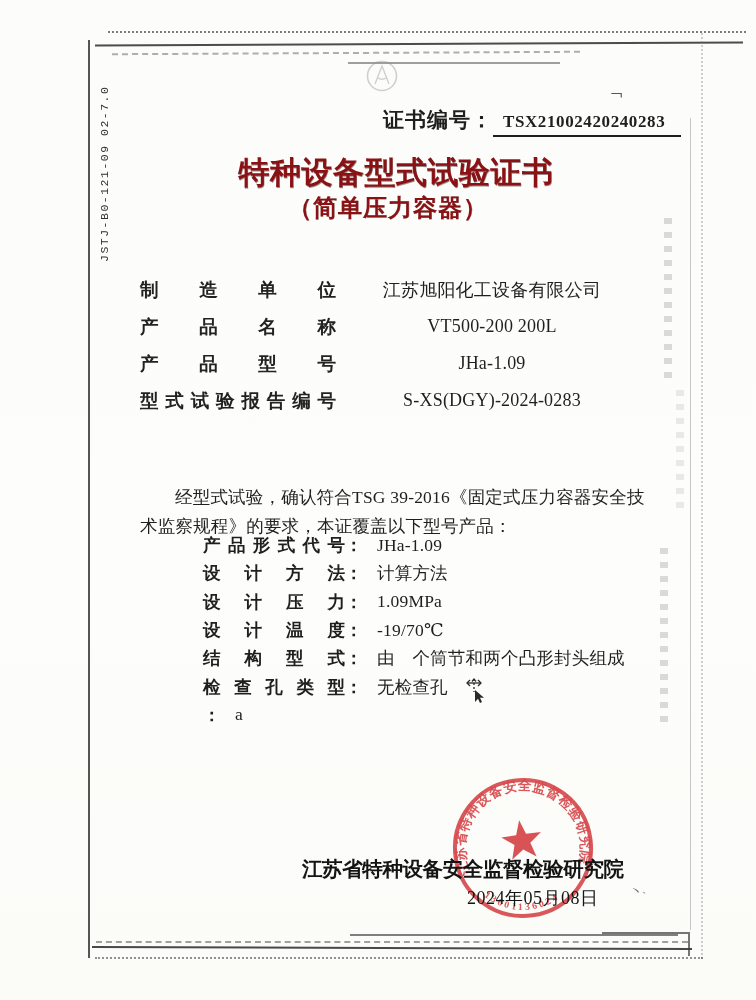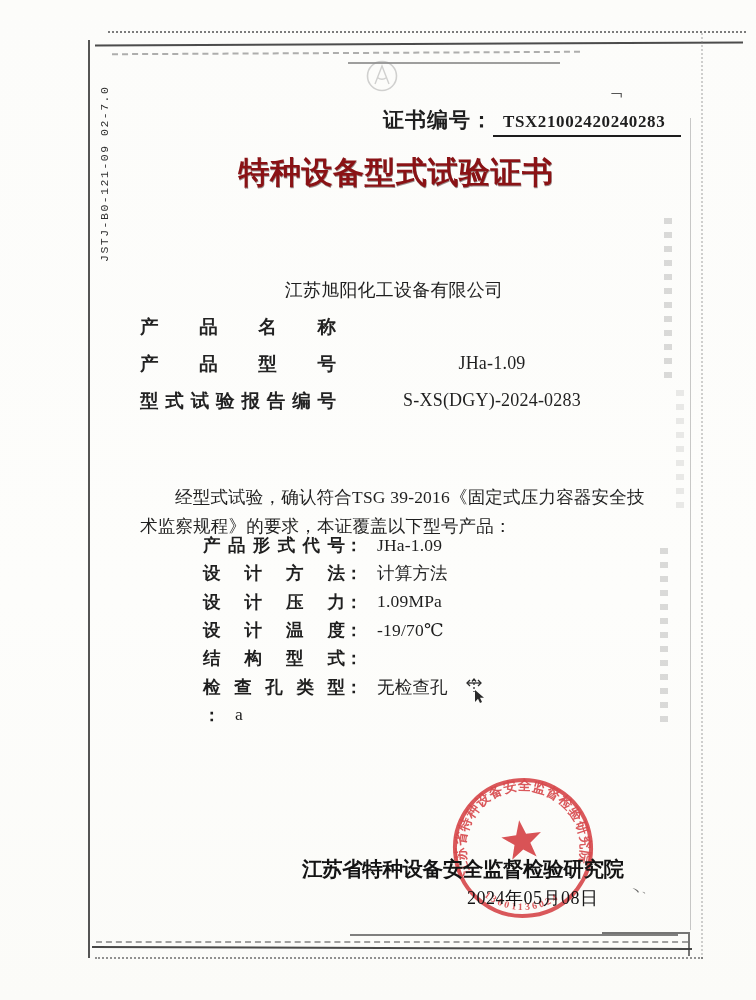--- a/index.html
+++ b/index.html
@@ -101,27 +101,30 @@
       <path d="M12 27 L19 9 L26 27 M14.5 20.5 Q19 24 23.5 20.5" fill="none" stroke="#8f8f8f" stroke-width="1.4"></path>
     </svg>
   </div>
 
   <div class="certno-row">
     <span class="certno-label">证书编号：</span>
     <span class="certno-value">TSX21002420240283</span>
   </div>
 
   <h1 class="title">特种设备型式试验证书</h1>
+  <h2 class="subtitle">（简单压力容器）</h2>
 
   <div class="fields">
     <div class="field-row">
+      <div class="field-label">制造单位</div>
       <div class="field-value">江苏旭阳化工设备有限公司</div>
     </div>
     <div class="field-row">
       <div class="field-label">产品名称</div>
+      <div class="field-value">VT500-200 200L</div>
     </div>
     <div class="field-row">
       <div class="field-label">产品型号</div>
       <div class="field-value">JHa-1.09</div>
     </div>
     <div class="field-row">
       <div class="field-label">型式试验报告编号</div>
       <div class="field-value">S-XS(DGY)-2024-0283</div>
     </div>
   </div>
@@ -145,20 +148,21 @@
       <div class="spec-value">1.09MPa</div>
     </div>
     <div class="spec-row">
       <div class="spec-label">设计温度</div>
       <div class="spec-colon">：</div>
       <div class="spec-value">-19/70℃</div>
     </div>
     <div class="spec-row">
       <div class="spec-label">结构型式</div>
       <div class="spec-colon">：</div>
+      <div class="spec-value">由　个筒节和两个凸形封头组成</div>
     </div>
     <div class="spec-row">
       <div class="spec-label">检查孔类型</div>
       <div class="spec-colon">：</div>
       <div class="spec-value">无检查孔</div>
       <span class="cursor-icon">
         <svg width="22" height="28" viewBox="0 0 22 28">
           <g stroke="#2a2a2a" stroke-width="1.3" fill="none">
             <path d="M3 6 H17"></path>
             <path d="M6 3 L3 6 L6 9"></path>

